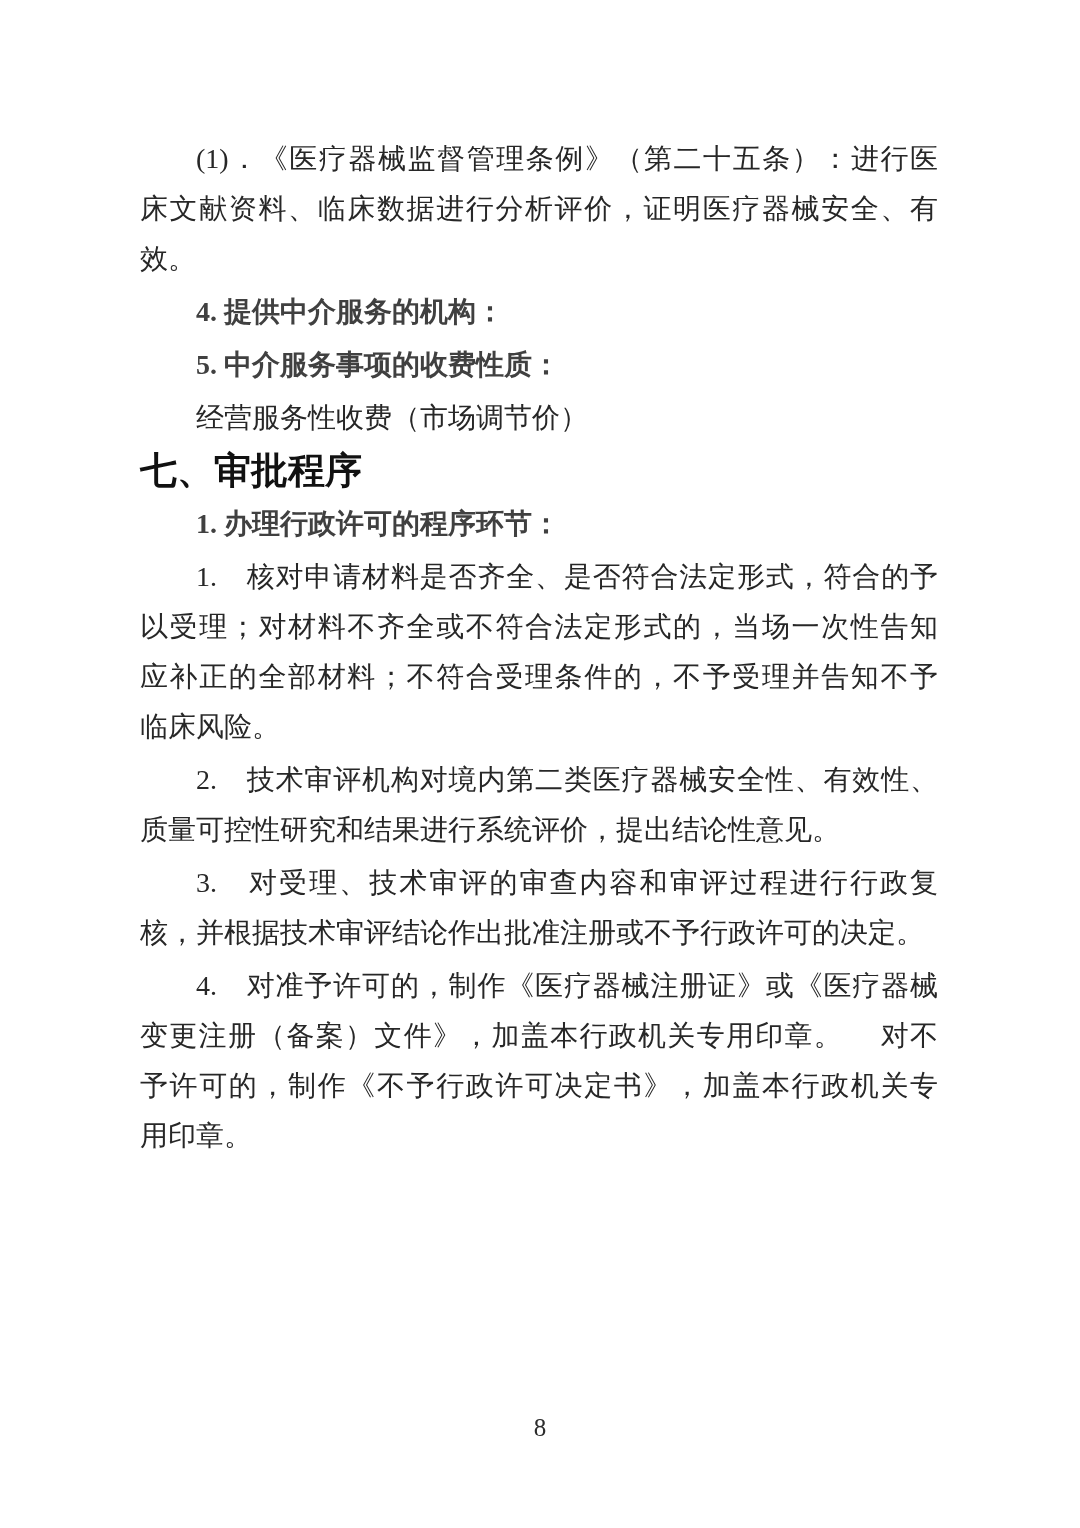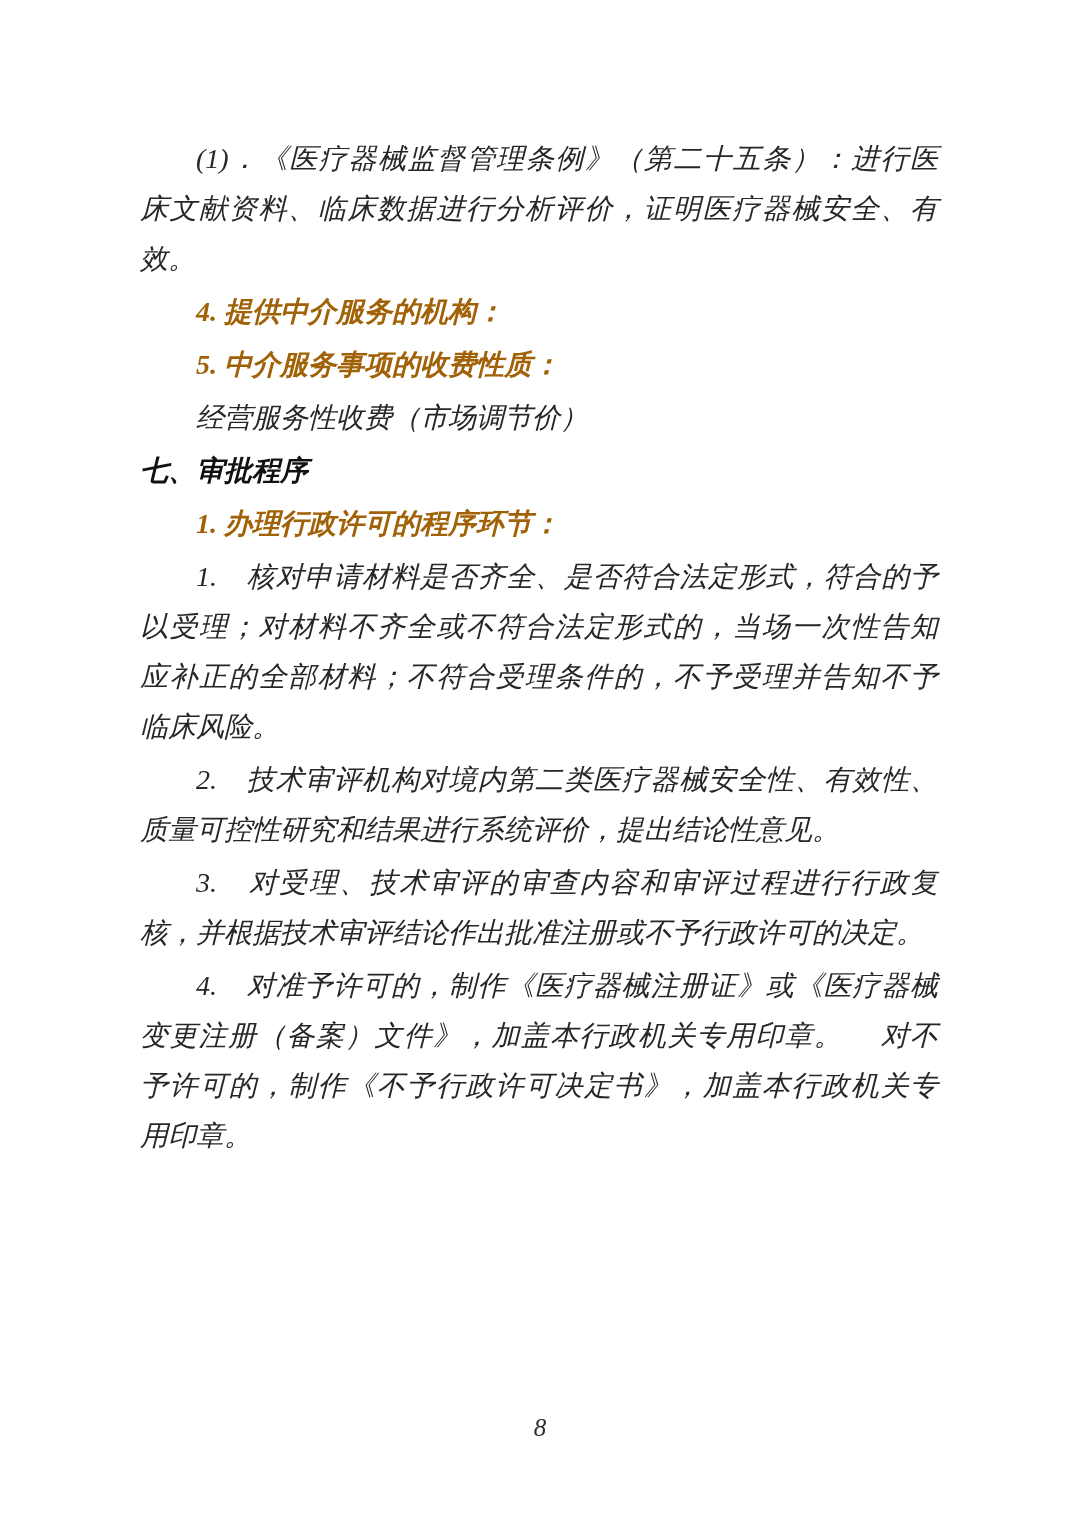--- a/index.html
+++ b/index.html
@@ -8,21 +8,20 @@
     width: 1080px;
     height: 1528px;
     background: #ffffff;
     overflow: hidden;
   }
   .page {
     position: relative;
     width: 1080px;
     height: 1527px;
     background: #ffffff;
-    font-style: italic;
   }
   .doc {
     position: absolute;
     left: 140px;
     top: 134px;
     width: 798px;
     color: #272727;
     font-family: "Liberation Serif", "DejaVu Serif", serif;
     font-size: 28px;
   }
@@ -34,26 +33,26 @@
     text-align: left;
   }
   .line.indent { text-indent: 56px; }
   .line.stretch {
     text-align: justify;
     text-align-last: justify;
     text-justify: inter-character;
   }
   .bold .line {
     font-weight: bold;
-    color: #a16207;
+    color: #404040;
   }
   .heading .line {
     font-weight: bold;
     font-family: "Liberation Sans", "DejaVu Sans", sans-serif;
-    font-size: 28px;
+    font-size: 37px;
     color: #111111;
   }
   .pageno {
     position: absolute;
     left: 0;
     right: 0;
     top: 1410px;
     height: 36px;
     line-height: 36px;
     text-align: center;

